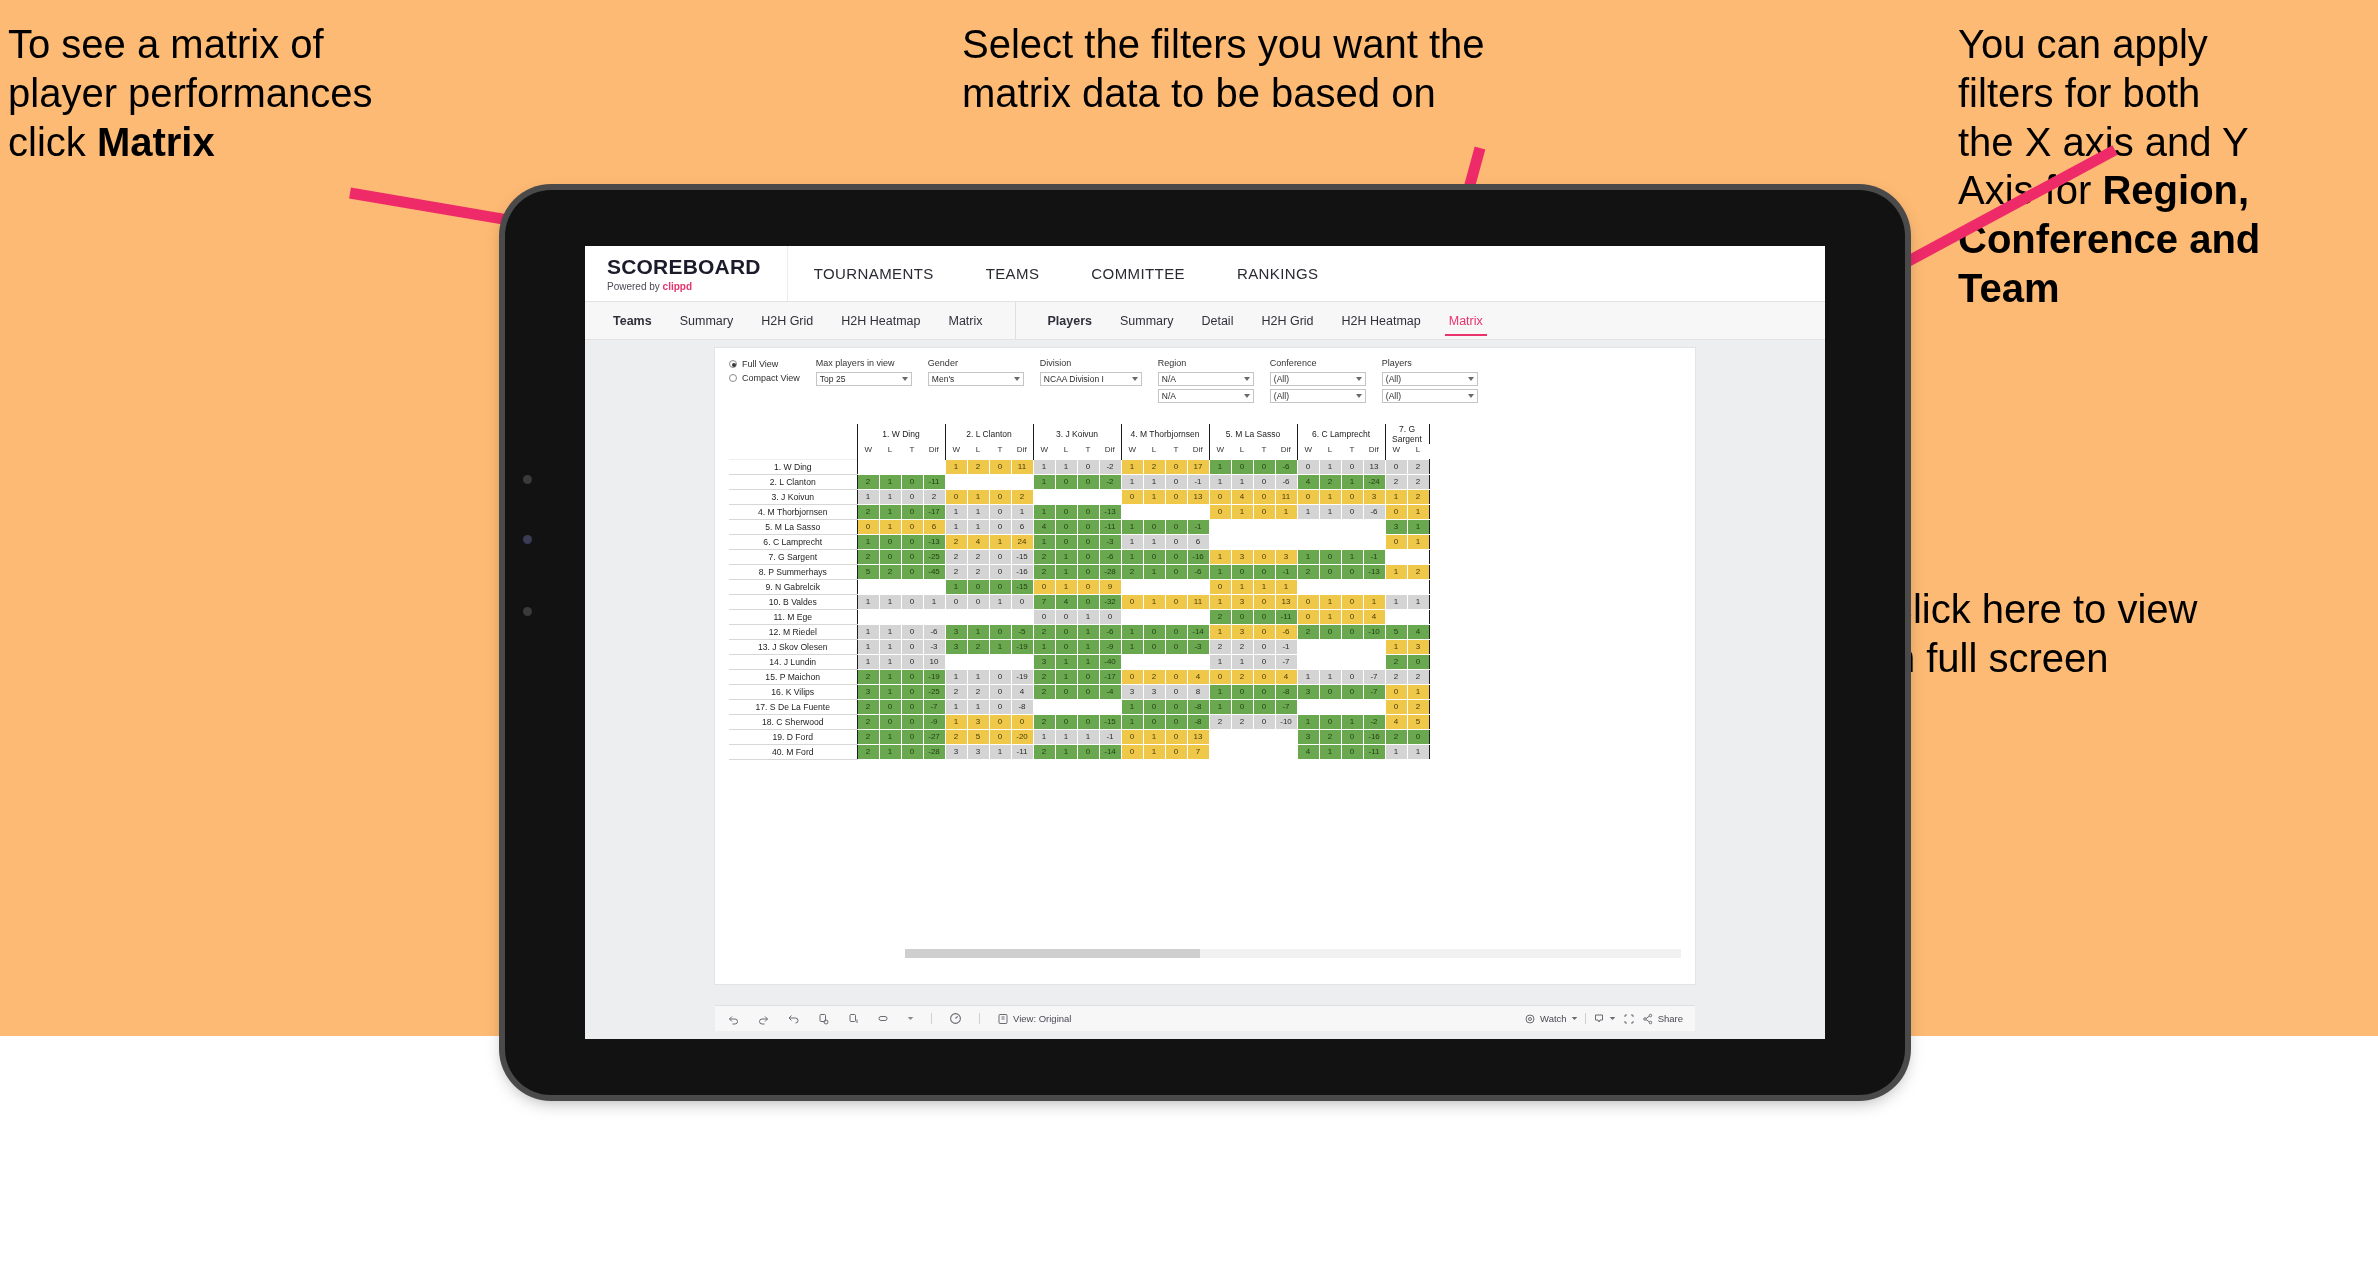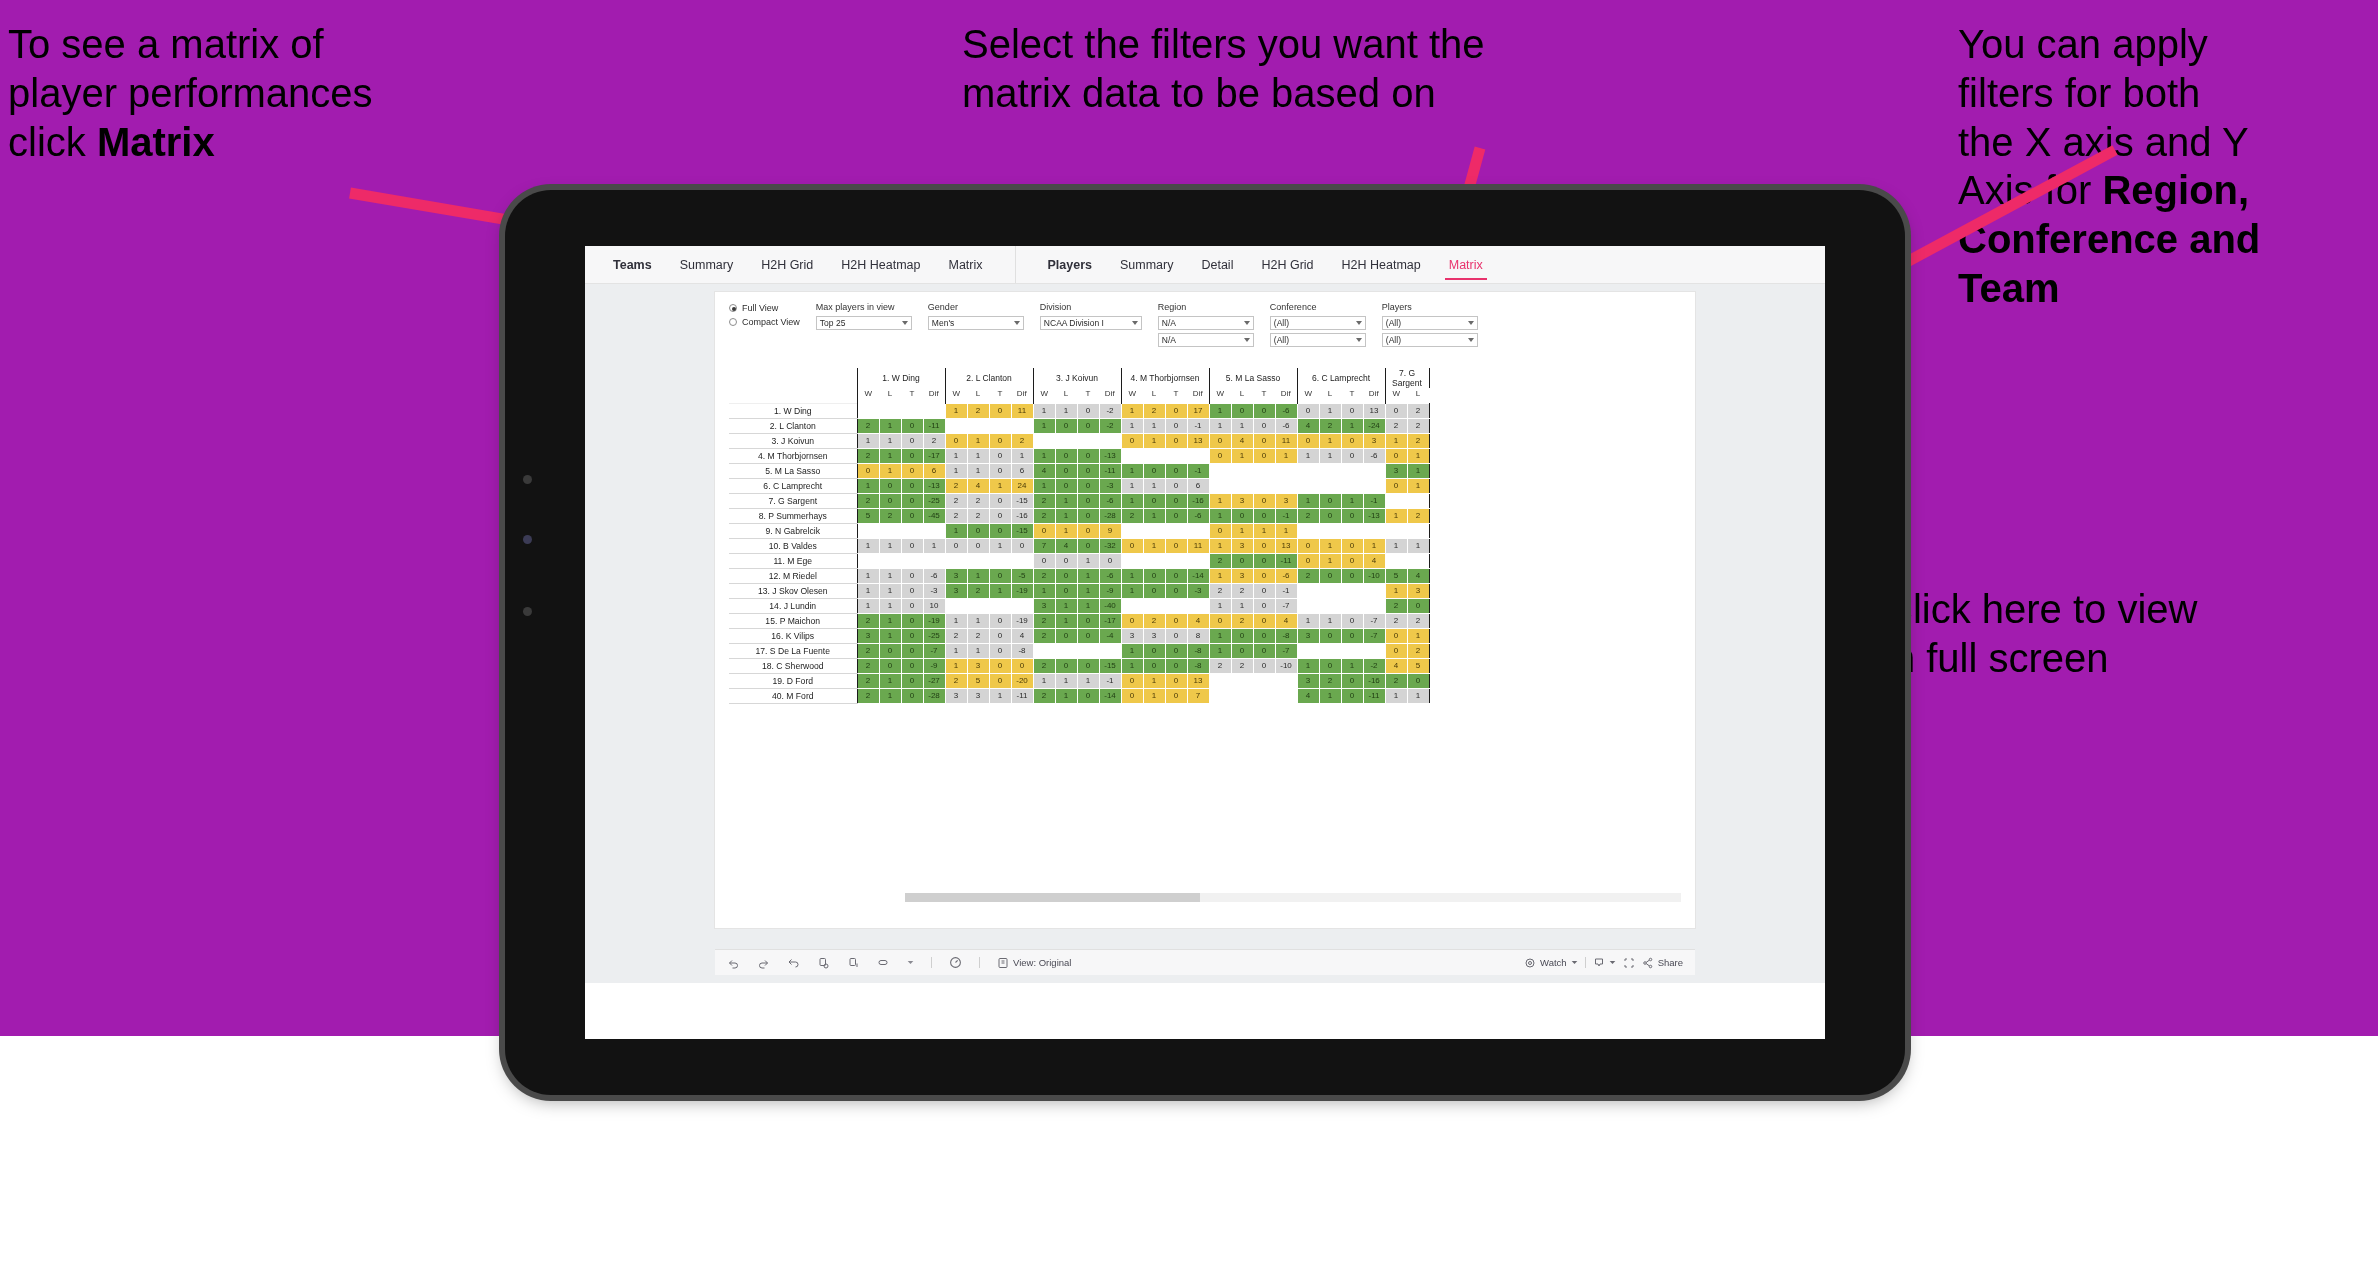--- a/index.html
+++ b/index.html
@@ -4,21 +4,21 @@
 <title>Scoreboard Matrix Tutorial</title>
 <style>
   * { box-sizing: border-box; }
   html, body {
     margin: 0; padding: 0;
     width: 2378px; height: 1280px;
     background: #ffffff;
     font-family: "Liberation Sans", sans-serif;
     overflow: hidden;
   }
-  #root { position: relative; width: 2378px; height: 1036px; background:#a21caf; }
+  #root { position: relative; width: 2378px; height: 1036px; background:#fdba74; }
 
   
   .annot {
     position: absolute;
     color: #000;
     font-size: 40px;
     line-height: 1.22;
     font-family: "Liberation Sans", sans-serif;
     white-space: pre-line;
   }
@@ -180,20 +180,32 @@
     <line x1="1480" y1="148" x2="1418" y2="375" stroke="#ee2a68" stroke-width="11" marker-end="url(#ah)"></line>
 
     <line x1="2115" y1="150" x2="1600" y2="427" stroke="#ee2a68" stroke-width="11" marker-end="url(#ah)"></line>
 
     <line x1="1900" y1="795" x2="1545" y2="975" stroke="#ee2a68" stroke-width="11" marker-end="url(#ah)"></line>
   </svg>
 
   <div id="tablet">
     <div id="screen">
 
+      <div class="app-topbar">
+        <div class="brand">
+          <div class="brand-name">SCOREBOARD</div>
+          <div class="brand-sub"><span>Powered by </span><span class="clippd">clippd</span></div>
+        </div>
+        <nav class="topnav">
+          <a href="#">TOURNAMENTS</a>
+          <a href="#">TEAMS</a>
+          <a href="#">COMMITTEE</a>
+          <a href="#">RANKINGS</a>
+        </nav>
+      </div>
 
       <div class="subnav">
         <div class="subgroup">
           <span class="st head">Teams</span>
           <span class="st">Summary</span>
           <span class="st">H2H Grid</span>
           <span class="st">H2H Heatmap</span>
           <span class="st">Matrix</span>
         </div>
         <div class="subgroup">

